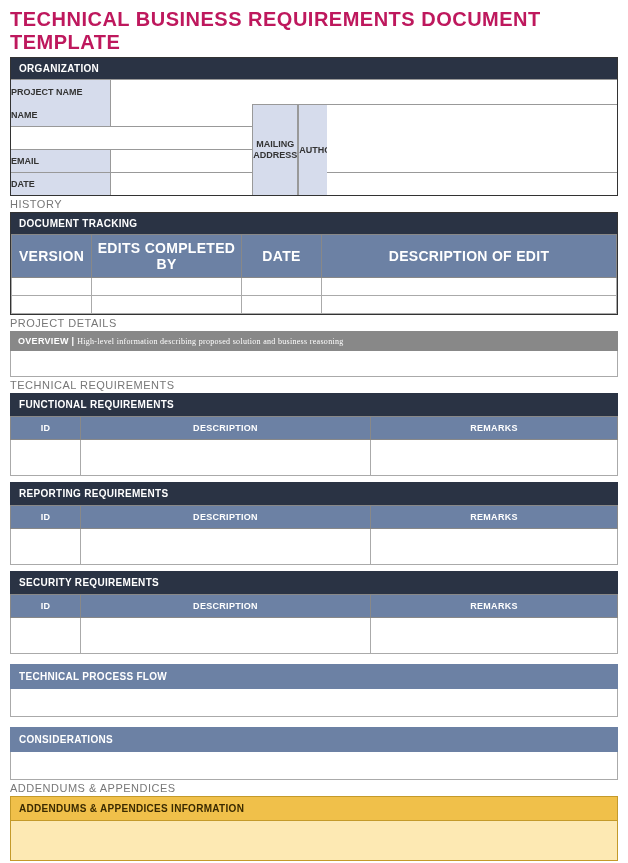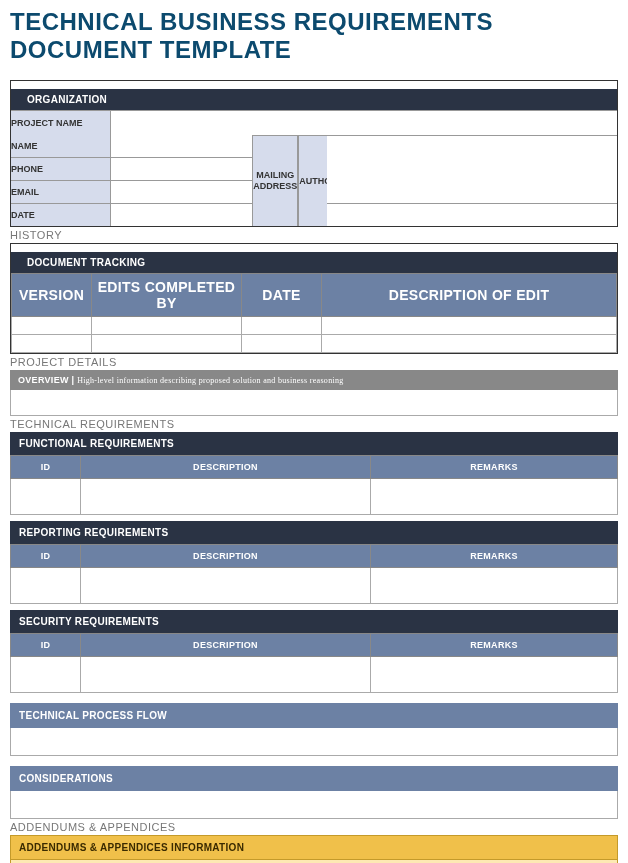--- a/index.html
+++ b/index.html
@@ -5,46 +5,45 @@
   * { box-sizing: border-box; margin: 0; padding: 0; }
   body {
     font-family: Arial, Helvetica, sans-serif;
     background: #fff;
     width: 628px;
     padding: 8px 10px;
     font-size: 10px;
     color: #333;
   }
   .doc-title {
-    font-size: 24px;
+    font-size: 20px;
     font-weight: bold;
     letter-spacing: 0.5px;
-    color: #0c4a6e;
-    margin-bottom: 16px;
+    color: #be185d;
+    margin-bottom: 3px;
     font-family: "Arial Narrow", Arial, sans-serif;
   }
   .section-label {
     font-size: 11px;
     color: #777;
     letter-spacing: 0.5px;
     margin-top: 2px;
     margin-bottom: 2px;
     font-weight: normal;
   }
   .panel {
     border: 1px solid #333;
   }
   .dark-header {
     background: #2a3344;
     color: #fff;
     font-weight: bold;
     font-size: 10px;
-    padding: 5px 16px;
-    letter-spacing: 0.3px;
-    margin-top: 8px;
+    padding: 5px 8px;
+    letter-spacing: 0.3px;
   }
   .row {
     display: flex;
     border-top: 1px solid #999;
   }
   .row:first-child { border-top: none; }
   .label-cell {
     background: #d6dcec;
     color: #333;
     font-weight: bold;
@@ -235,21 +234,20 @@
     <div class="label-cell">PROJECT NAME</div>
     <div class="input-cell"></div>
   </div>
   <div class="org-grid">
     <div class="org-left">
       <div class="row">
         <div class="label-cell">NAME</div>
         <div class="input-cell"></div>
       </div>
       <div class="row">
-        <div class="label-cell">PHONE</div>
         <div class="input-cell"></div>
       </div>
       <div class="row">
         <div class="label-cell">EMAIL</div>
         <div class="input-cell"></div>
       </div>
       <div class="row">
         <div class="label-cell">DATE</div>
         <div class="input-cell"></div>
       </div>

